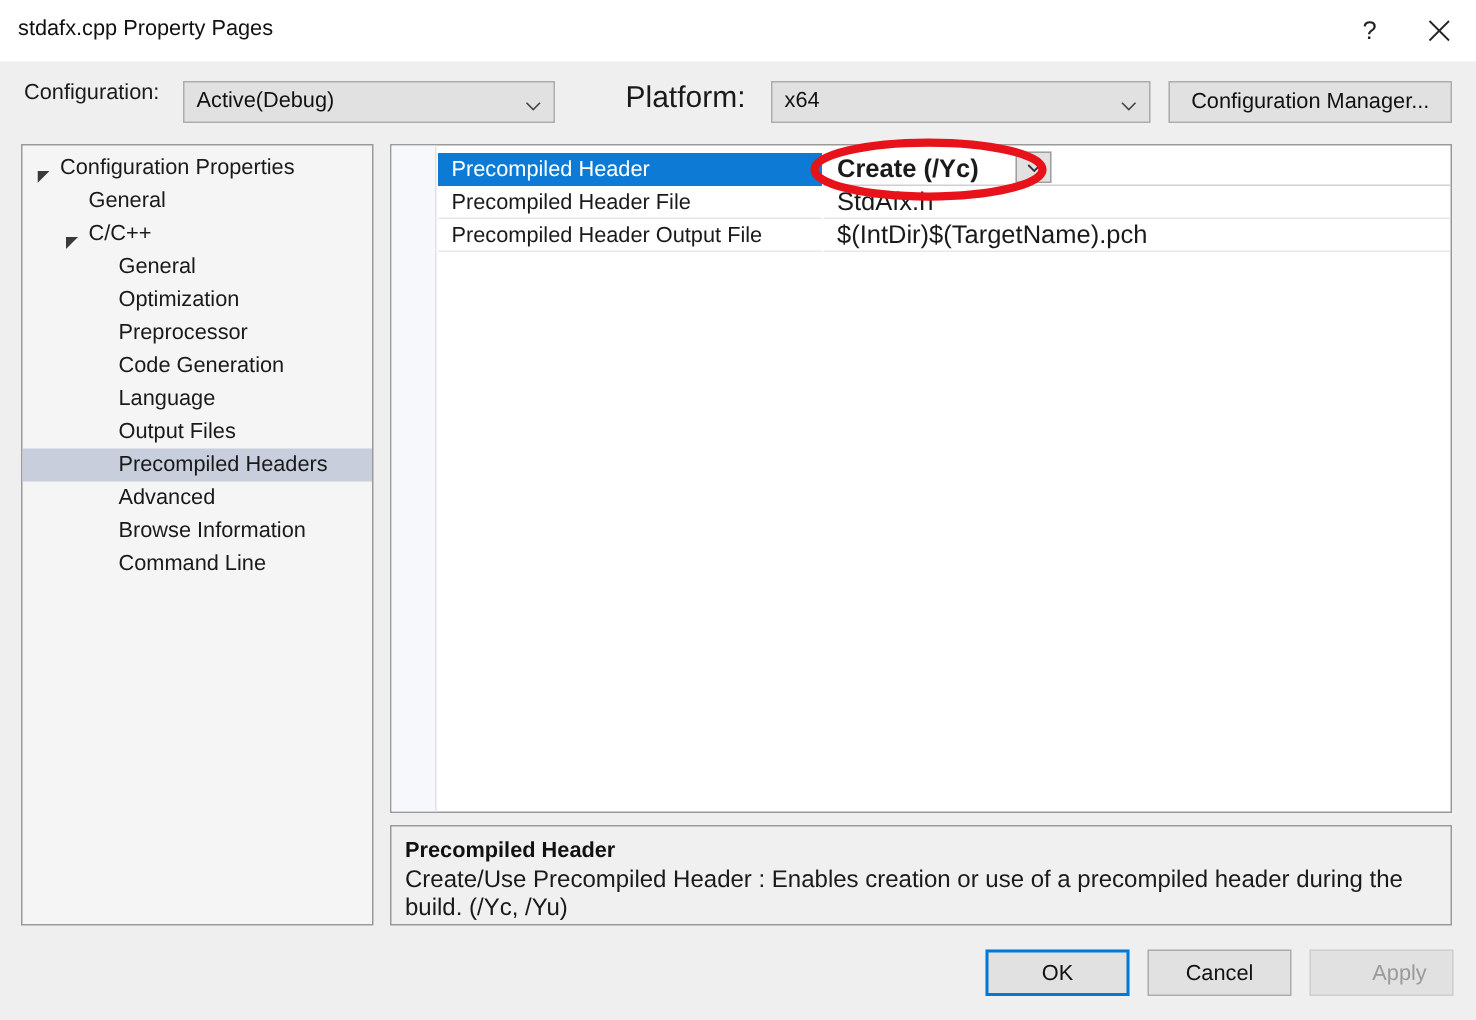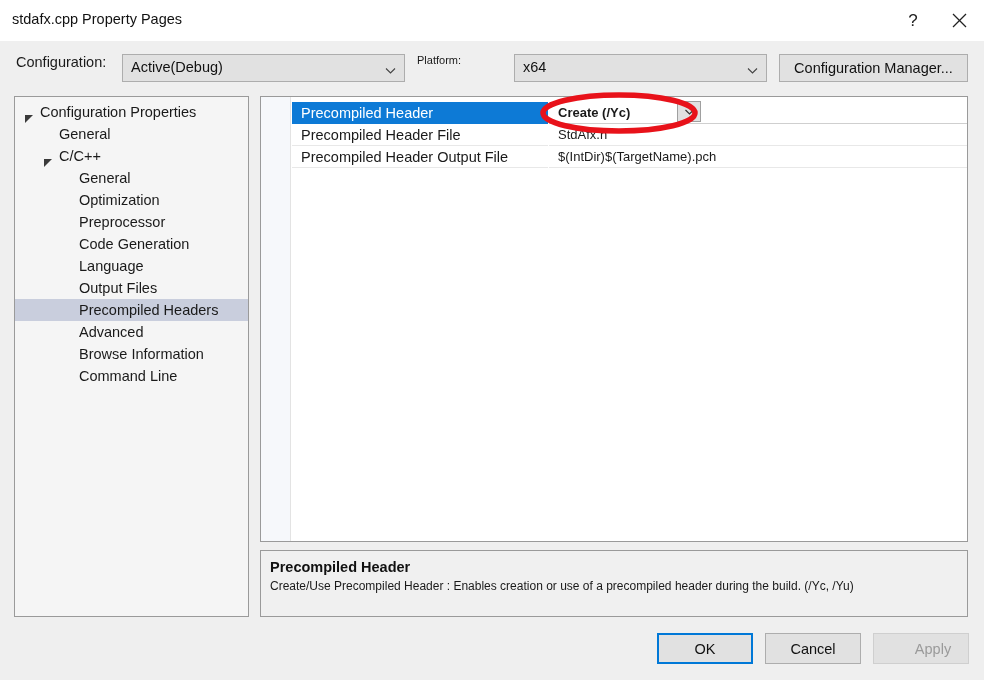--- a/index.html
+++ b/index.html
@@ -52,21 +52,21 @@
 
   
   #config-bar {
     position: absolute;
     left: 0; top: 41px;
     width: 984px;
     height: 47px;
     background: #efefef;
   }
   #config-label { position: absolute; left: 16px; top: 13px; font-size: 14.5px; }
-  #platform-label { position: absolute; left: 417px; top: 13px; font-size: 11px; }
+  #platform-label { position: absolute; left: 417px; top: 13px; font-size: 20px; }
 
   .combo {
     position: absolute;
     height: 28px;
     background: #e1e1e1;
     border: 1px solid #adadad;
     box-sizing: border-box;
     cursor: default;
   }
   .combo .combo-value {
@@ -77,21 +77,21 @@
     color: #111;
     white-space: nowrap;
   }
   .combo .chevron {
     position: absolute;
     right: 8px;
     top: 8px;
     width: 11px;
     height: 11px;
   }
-  #config-combo { left: 122px; top: 54px; width: 283px; }
+  #config-combo { left: 122px; top: 54px; width: 248px; }
   #platform-combo { left: 490px; top: 54px; width: 253px; margin-left: 24px; }
 
   #config-manager-btn {
     position: absolute;
     left: 779px; top: 54px;
     width: 189px; height: 28px;
     background: #e1e1e1;
     border: 1px solid #adadad;
     box-sizing: border-box;
     font-size: 14.5px;
@@ -177,21 +177,21 @@
     overflow: hidden;
   }
   .grid-row .row-value {
     position: absolute;
     left: 257px; top: 0;
     right: 0;
     height: 22px;
     line-height: 22px;
     padding-left: 9px;
     box-sizing: border-box;
-    font-size: 13px;
+    font-size: 17px;
     color: #1a1a1a;
     white-space: nowrap;
     overflow: hidden;
     border-bottom: 1px solid #e8e8e8;
   }
   .grid-row.selected .row-name {
     background: #0d7ad6;
     color: #ffffff;
   }
   .grid-row.selected .row-value {
@@ -231,21 +231,21 @@
     padding: 7px 9px 0 9px;
   }
   #desc-title {
     font-size: 14.5px;
     font-weight: bold;
     color: #111;
     line-height: 19px;
     white-space: nowrap;
   }
   #desc-body {
-    font-size: 12px;
+    font-size: 16px;
     color: #1a1a1a;
     line-height: 19px;
   }
 
   
   .footer-btn {
     position: absolute;
     top: 633px;
     height: 31px;
     background: #e1e1e1;

